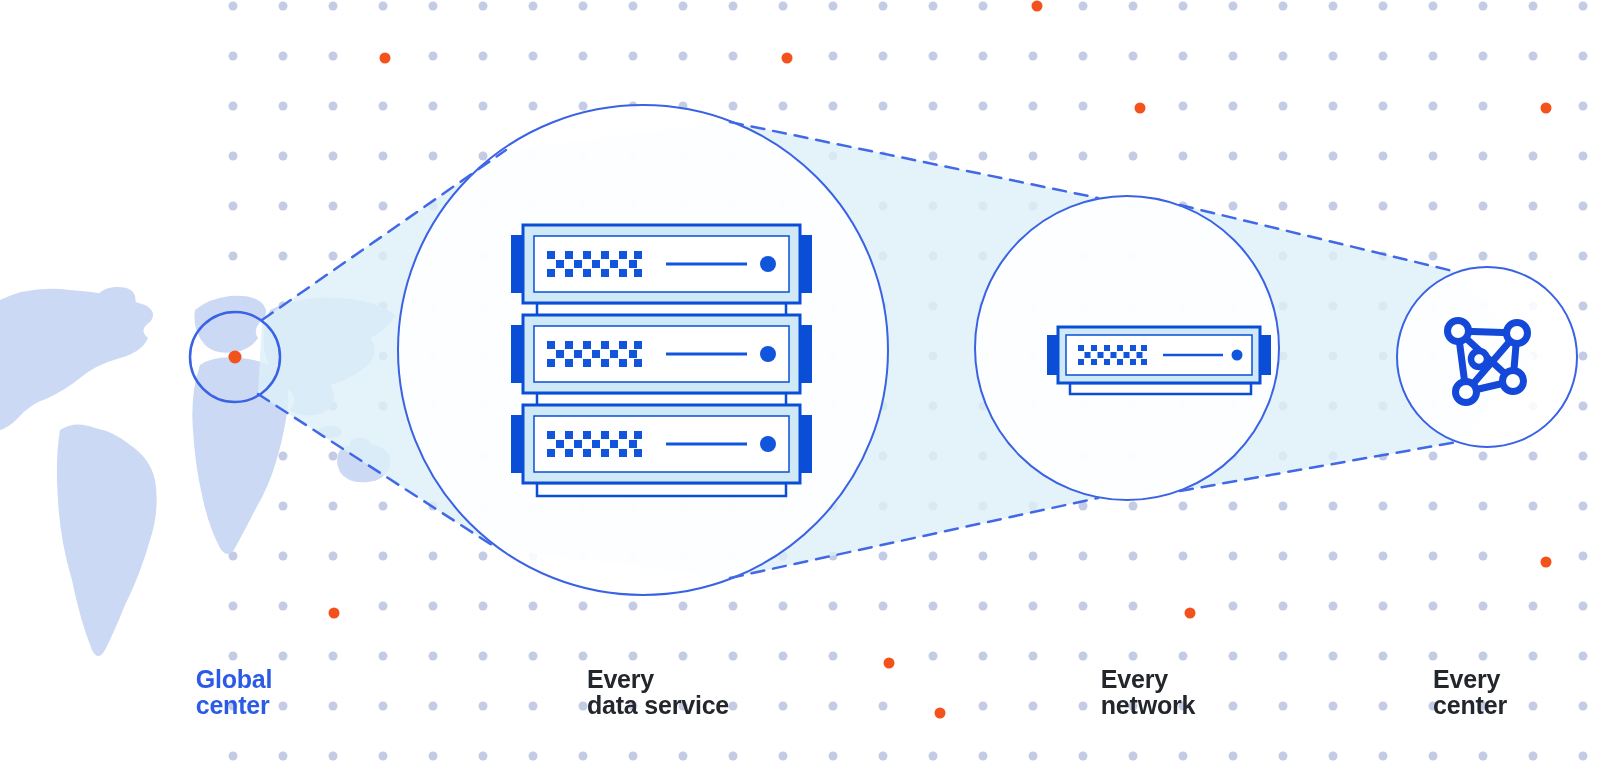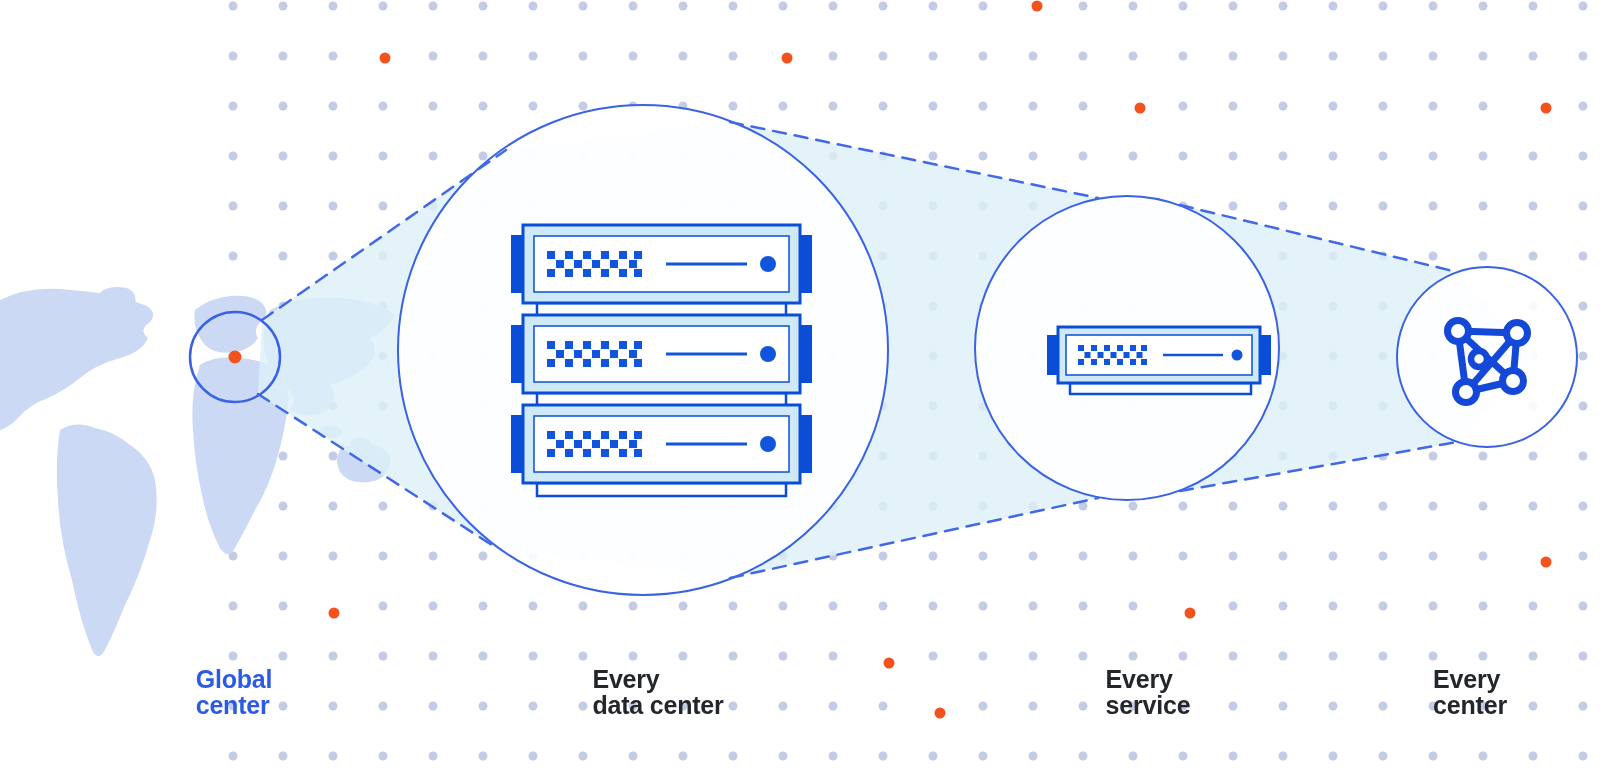--- a/index.html
+++ b/index.html
@@ -639,23 +639,23 @@
       <circle class="net-node-c" cx="1479" cy="359" r="8"></circle>
     </g>
   </svg>
 
   <div class="label blue" style="left:234px;top:666px;">
     <div>Global</div>
     <div>center</div>
   </div>
   <div class="label" style="left:658px;top:666px;">
     <div>Every</div>
-    <div>data center</div>
+    <div>data service</div>
   </div>
   <div class="label" style="left:1148px;top:666px;">
     <div>Every</div>
-    <div>service</div>
+    <div>network</div>
   </div>
   <div class="label" style="left:1470px;top:666px;">
     <div>Every</div>
     <div>center</div>
   </div>
 </div>
 
 </body></html>

